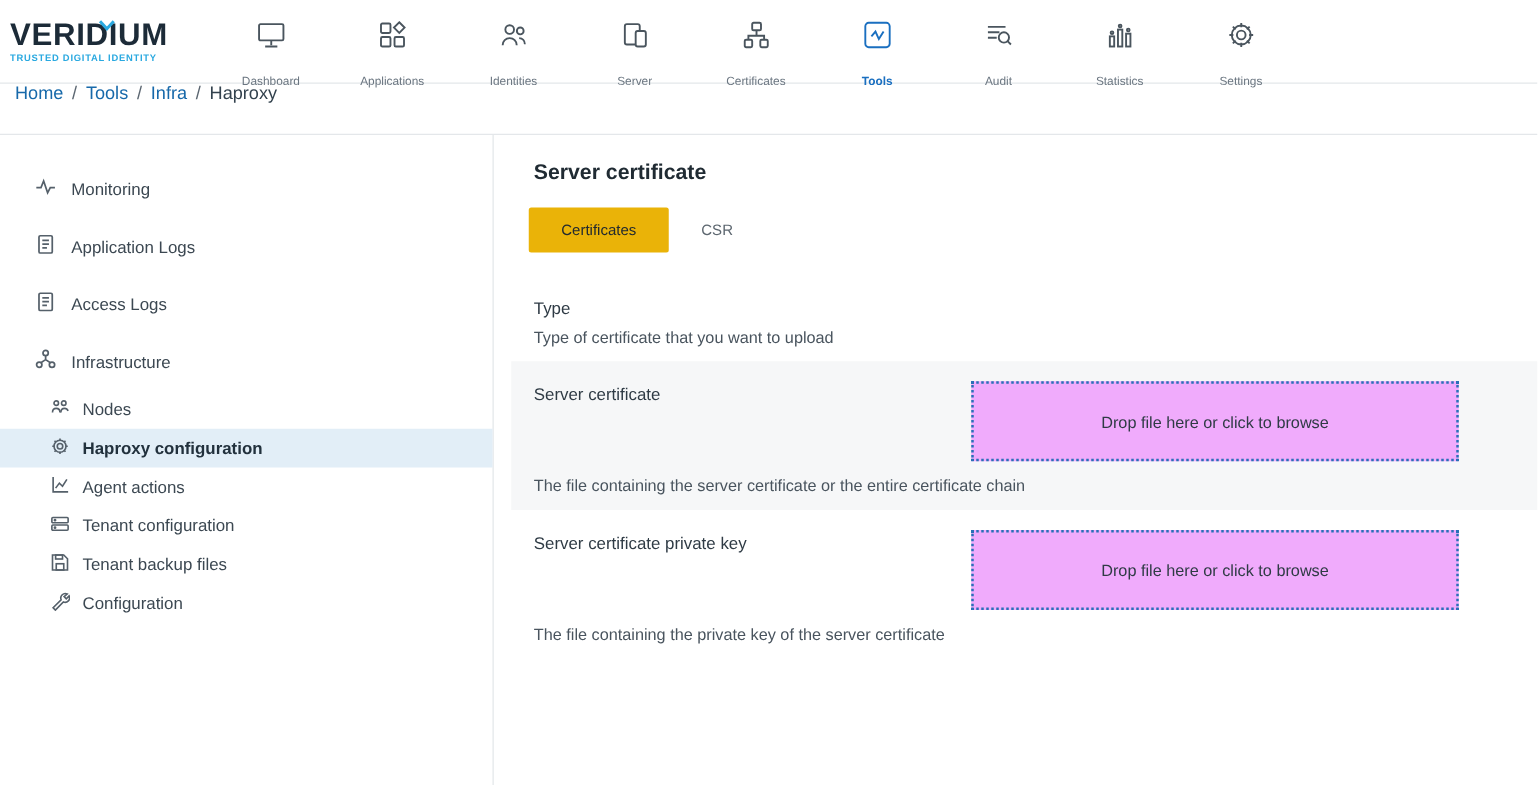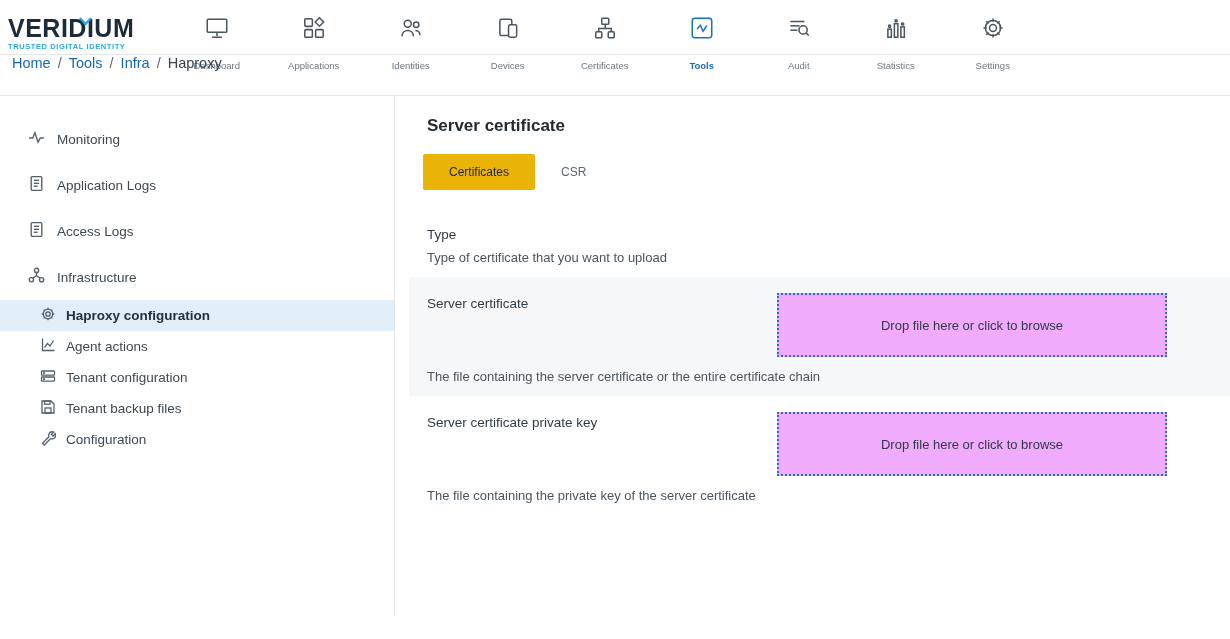--- a/index.html
+++ b/index.html
@@ -1,20 +1,20 @@
 <!DOCTYPE html>
 <html><head>
 <meta charset="utf-8">
 <style>
   * { box-sizing: border-box; margin: 0; padding: 0; }
   html,body { width:1230px; height:639px; background:#fff; overflow:hidden;
     font-family:"Liberation Sans", sans-serif; color:#3c4852; }
 
   
-  .topbar { height:55px; border-bottom:1px solid #e4e7ea; display:flex; align-items:flex-start; }
+  .topbar { height:67px; border-bottom:1px solid #e4e7ea; display:flex; align-items:flex-start; }
   .logo { margin:16px 0 0 8px; position:relative; cursor:default; }
   .logo-word { font-size:25px; font-weight:700; letter-spacing:.5px; color:#1c2b38; line-height:1; }
   .logo-check { position:absolute; top:-4px; left:71px; }
   .logo-tag { font-size:7.5px; font-weight:700; letter-spacing:.6px; color:#2aa9e0; margin-top:1px; }
 
   .nav { display:flex; margin-left:34px; margin-top:8px; }
   .nav-item { width:97px; text-align:center; cursor:pointer; padding-top:2px; }
   .nav-icon { height:36px; display:flex; align-items:center; justify-content:center; }
   .nav-icon svg { stroke:#4a555e; fill:none; stroke-width:1.4; }
   .nav-label { font-size:9.5px; color:#6b7681; margin-top:14px; }
@@ -110,21 +110,21 @@
       </div>
       <div class="nav-label">Identities</div>
     </div>
     <div class="nav-item">
       <div class="nav-icon">
         <svg width="26" height="26" viewBox="0 0 24 24">
             <rect x="4.5" y="4" width="11" height="15" rx="1.5"></rect>
             <rect x="12.5" y="9" width="7.5" height="11.5" rx="1.5" fill="#fff"></rect>
           </svg>
       </div>
-      <div class="nav-label">Devices</div>
+      <div class="nav-label">Server</div>
     </div>
     <div class="nav-item">
       <div class="nav-icon">
         <svg width="26" height="26" viewBox="0 0 24 24">
             <rect x="9" y="3" width="6.5" height="5.5" rx="1"></rect>
             <rect x="3.5" y="15.5" width="5.5" height="5.5" rx="1"></rect>
             <rect x="15" y="15.5" width="5.5" height="5.5" rx="1"></rect>
             <path d="M12.2 8.5v4M6.2 15.5v-3h11.6v3"></path>
           </svg>
       </div>
@@ -225,20 +225,31 @@
         <svg width="17" height="17" viewBox="0 0 16 16">
             <circle cx="8" cy="3.2" r="2"></circle>
             <circle cx="3.2" cy="12" r="2"></circle>
             <circle cx="12.8" cy="12" r="2"></circle>
             <path d="M8 5.2v3M8 8.2l-3.6 2.3M8 8.2l3.6 2.3"></path>
           </svg>
       </span>
       <span>Infrastructure</span>
     </div>
 
+    <div class="side-item side-sub">
+      <span>
+        <svg width="16" height="16" viewBox="0 0 16 16">
+            <circle cx="5" cy="4.5" r="1.8"></circle>
+            <path d="M2 12c0-2 1.3-3.3 3-3.3S8 10 8 12"></path>
+            <circle cx="11" cy="4.5" r="1.8"></circle>
+            <path d="M8.7 12c0-2 1.3-3.3 3-3.3 1.3 0 2.3.8 2.8 2"></path>
+          </svg>
+      </span>
+      <span>Nodes</span>
+    </div>
     <div class="side-item side-sub active">
       <span>
         <svg width="16" height="16" viewBox="0 0 16 16">
             <circle cx="8" cy="8" r="2.2"></circle>
             <circle cx="8" cy="8" r="4.8"></circle>
             <path d="M8 1.8v1.8M8 12.4v1.8M1.8 8h1.8M12.4 8h1.8M3.6 3.6l1.3 1.3M11.1 11.1l1.3 1.3M12.4 3.6l-1.3 1.3M4.9 11.1l-1.3 1.3"></path>
           </svg>
       </span>
       <span>Haproxy configuration</span>
     </div>

